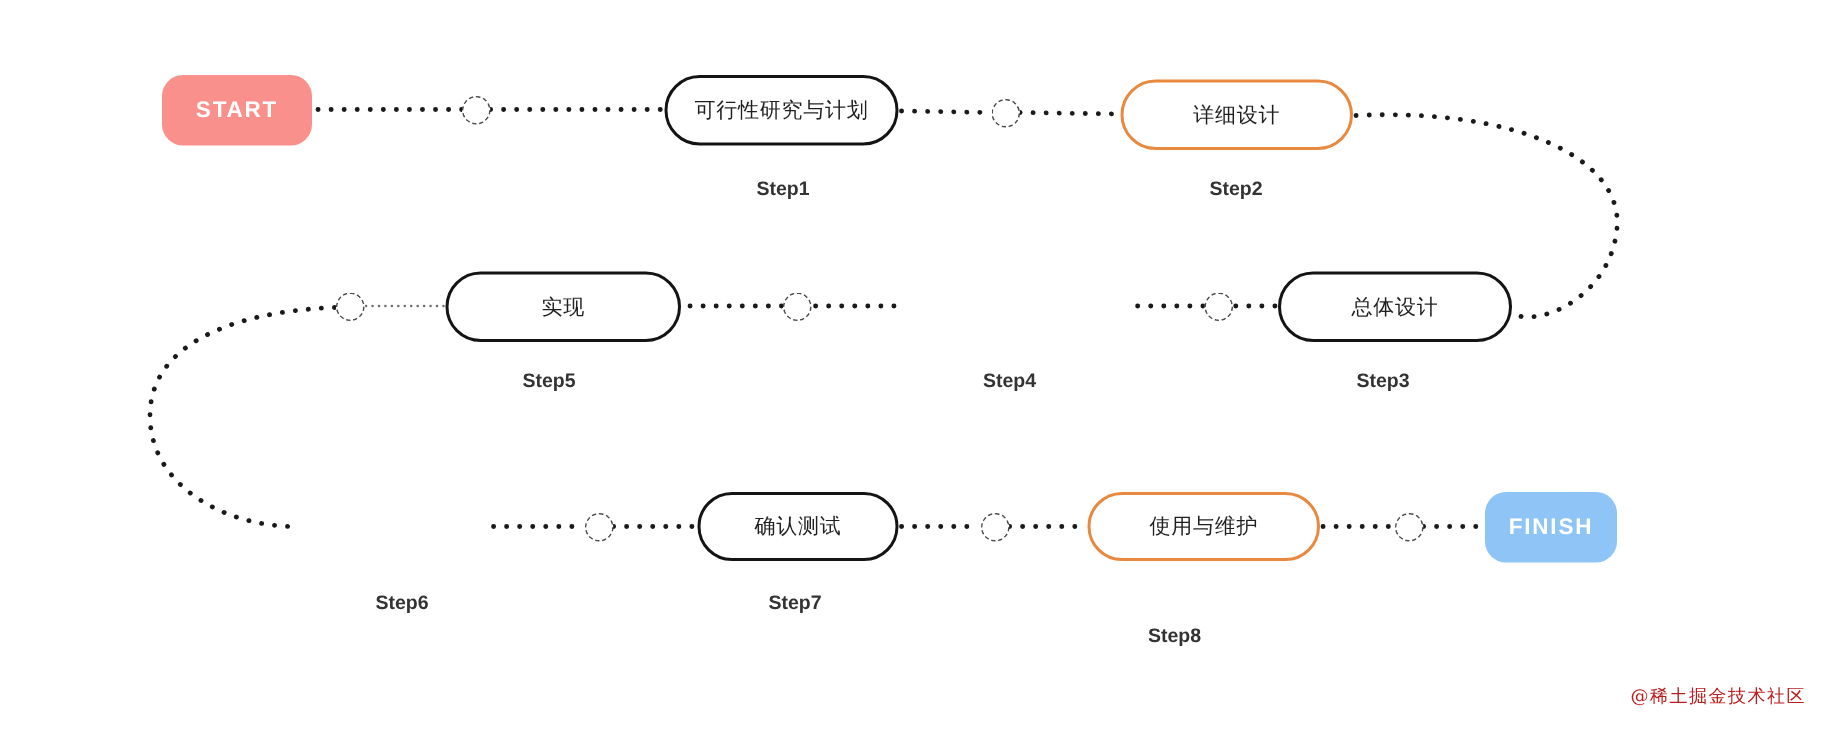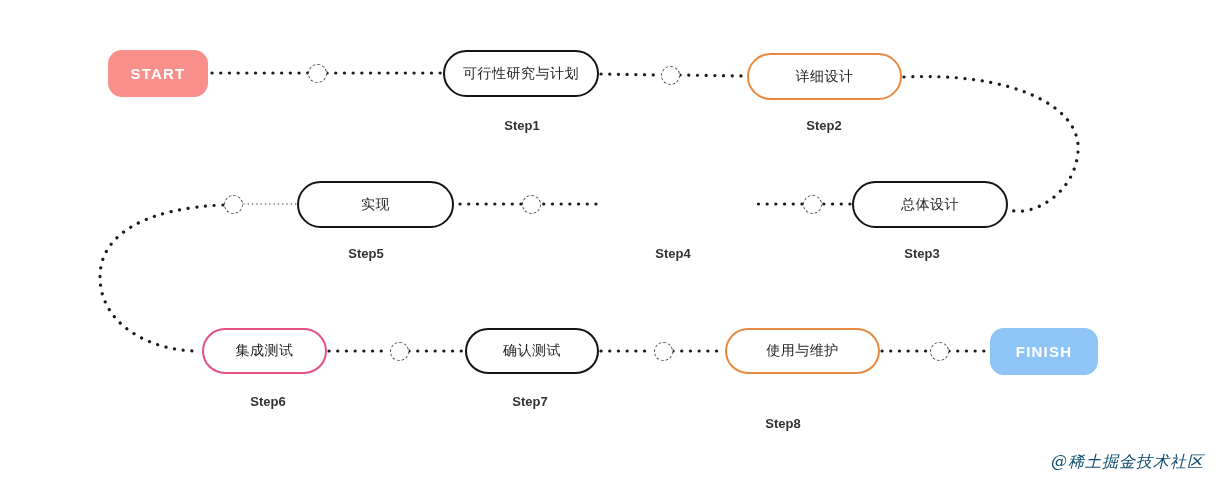--- a/index.html
+++ b/index.html
@@ -73,26 +73,25 @@
     border-radius: 50%;
     background: #ffffff;
     box-sizing: border-box;
   }
 
   
   .watermark {
     position: absolute;
     right: 18px;
     bottom: 14px;
-    font-size: 16px;
-    color: #0c4a6e;
+    font-size: 12px;
+    color: #b91c1c;
     letter-spacing: 1px;
     white-space: nowrap;
     font-family: "DejaVu Serif", "Liberation Serif", serif;
-    font-style: italic;
   }
 </style>
 </head>
 <body>
 
 <div id="canvas">
 
   <svg id="wires" viewBox="0 0 1222 487" xmlns="http://www.w3.org/2000/svg">
     <g fill="none" stroke="#1a1a1a" stroke-width="3.2" stroke-linecap="round" stroke-dasharray="0.1 8.6">
 
@@ -124,21 +123,21 @@
 
     <g fill="none" stroke="#6d6d6d" stroke-width="1.6" stroke-linecap="round" stroke-dasharray="0.1 4.2">
       <path d="M 244 204 L 296 204"></path>
     </g>
   </svg>
 
   <div class="terminator" style="left:108px; top:50px; width:100px; height:47px; background:#fa908c;">
     <span>START</span>
   </div>
 
-  <div class="terminator" style="left:990px; top:328px; width:108px; height:47px; background:#8fc4f7;">
+  <div class="terminator" style="left:990px; top:328px; width:88px; height:47px; background:#8fc4f7;">
     <span>FINISH</span>
   </div>
 
   <div class="node" style="left:443px; top:50px; width:156px; height:47px; border-color:#141414;">
     <span>可行性研究与计划</span>
   </div>
   <div class="node-label" style="left:462px; top:118px; width:120px;">
     <span>Step1</span>
   </div>
 
@@ -160,23 +159,20 @@
     <span>Step4</span>
   </div>
 
   <div class="node" style="left:852px; top:181px; width:156px; height:47px; border-color:#141414;">
     <span>总体设计</span>
   </div>
   <div class="node-label" style="left:862px; top:246px; width:120px;">
     <span>Step3</span>
   </div>
 
-  <div class="node" style="left:202px; top:328px; width:125px; height:46px; border-color:#e35182;">
-    <span>集成测试</span>
-  </div>
   <div class="node-label" style="left:208px; top:394px; width:120px;">
     <span>Step6</span>
   </div>
 
   <div class="node" style="left:465px; top:328px; width:134px; height:46px; border-color:#141414;">
     <span>确认测试</span>
   </div>
   <div class="node-label" style="left:470px; top:394px; width:120px;">
     <span>Step7</span>
   </div>

